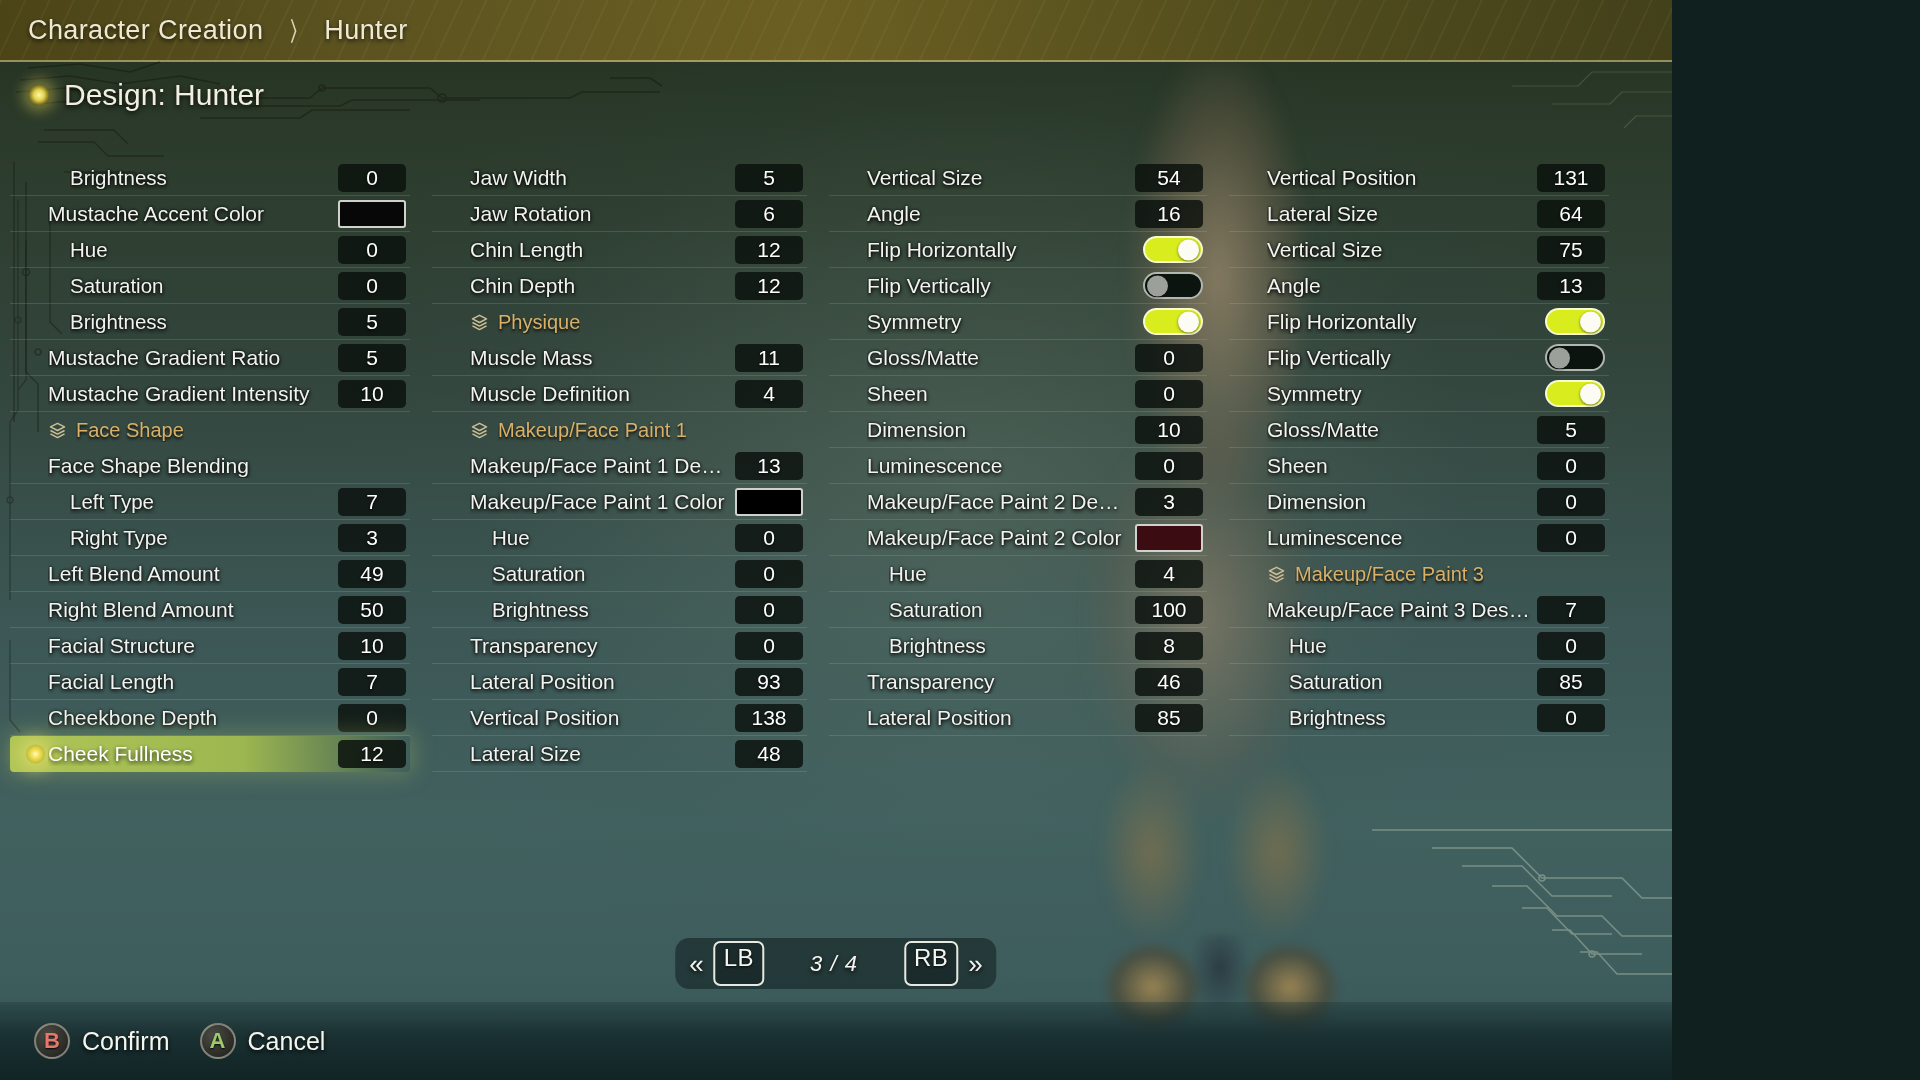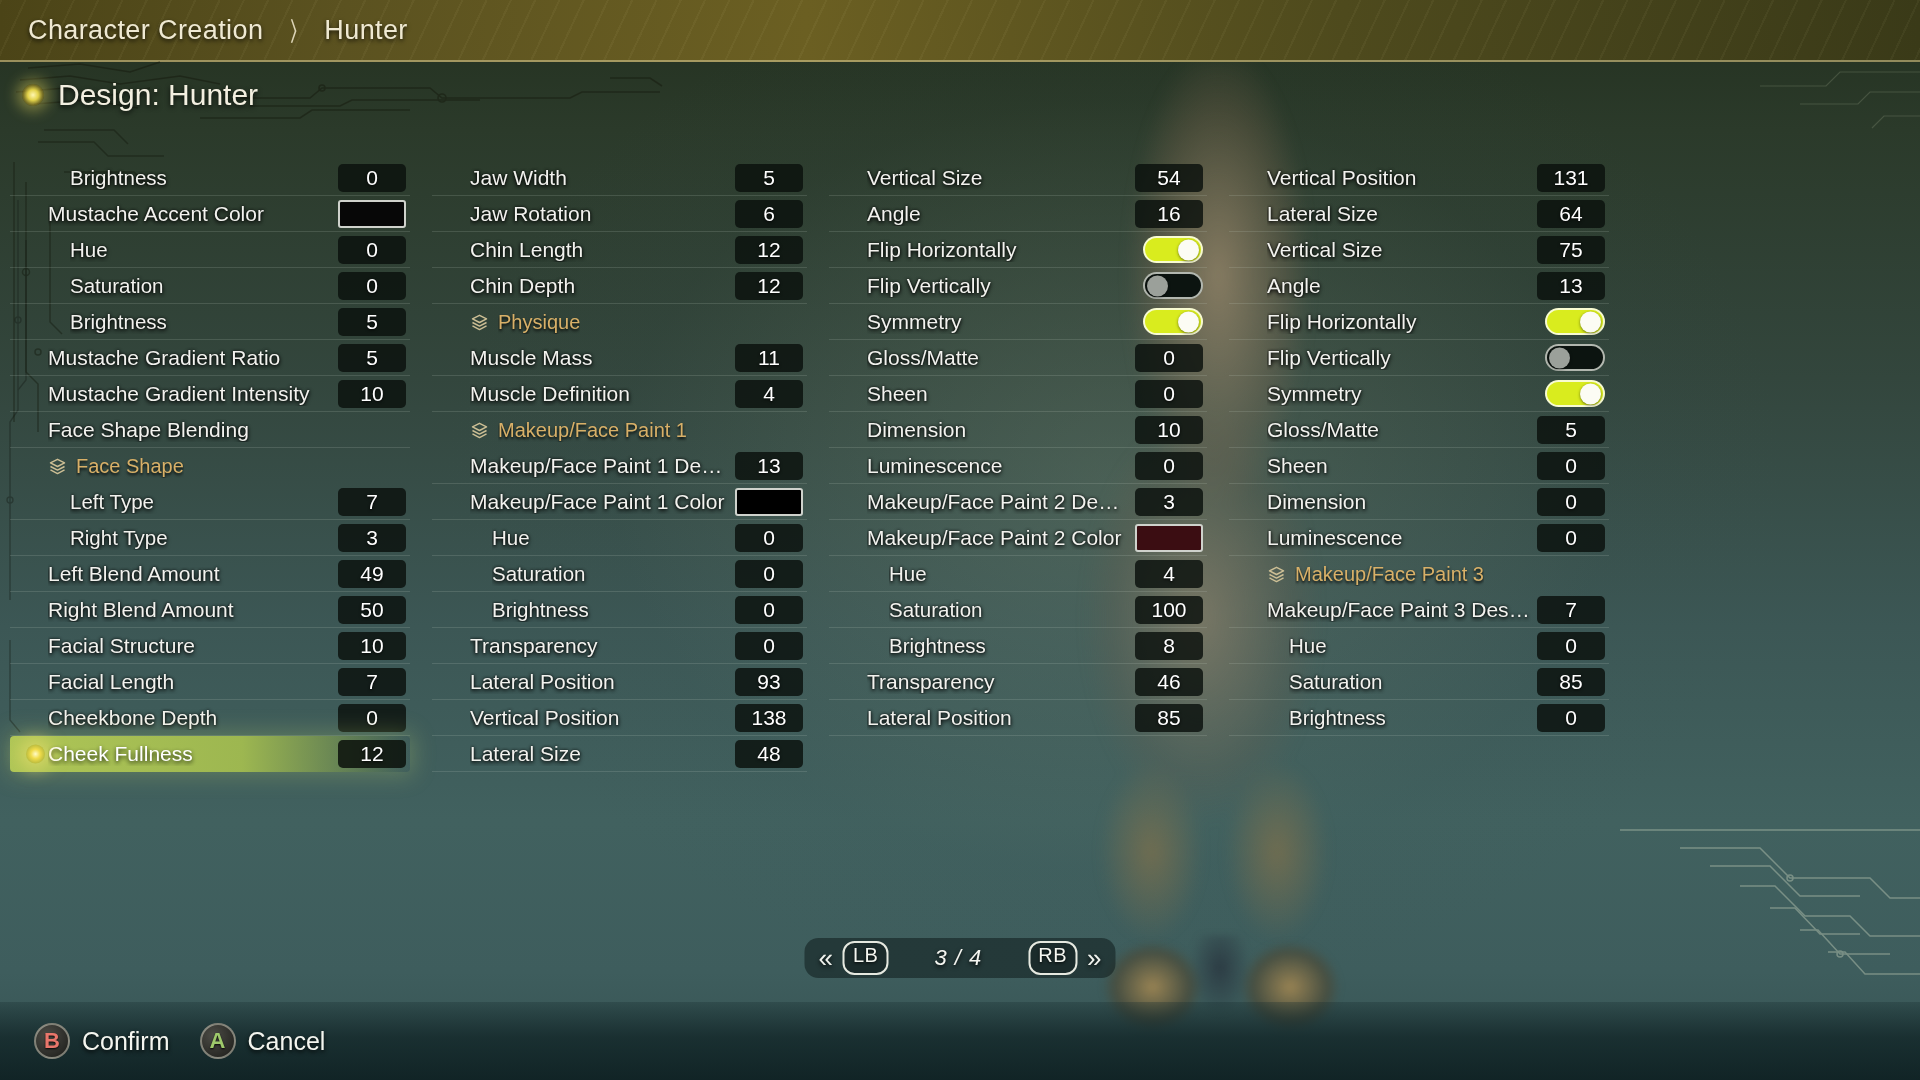--- a/index.html
+++ b/index.html
@@ -7,21 +7,21 @@
   html, body {
     width: 1920px;
     height: 1080px;
     overflow: hidden;
     font-family: "Liberation Sans", sans-serif;
     background: #10201f;
   }
 
   #screen {
     position: relative;
-    width: 1920px;
+    width: 1672px;
     height: 1080px;
     overflow: hidden;
     background:
       radial-gradient(ellipse 900px 700px at 58% 45%, rgba(120,140,120,0.30) 0%, rgba(60,85,85,0.05) 55%, rgba(0,0,0,0) 75%),
       linear-gradient(180deg, #23301f 0%, #2b3a2a 12%, #33463d 35%, #3c5755 58%, #41615f 76%, #3e5d5d 90%, #355252 100%);
   }
 
   
   .bg-figure {
     position: absolute;
@@ -68,21 +68,21 @@
   }
   .crumb-sep {
     font-size: 27px; color: #e8e0c4; margin: 0 26px;
     position: relative; z-index: 2; opacity: .92;
     transform: scaleX(.75);
   }
 
   
   .design-header {
     position: absolute; left: 0; top: 62px; width: 980px; height: 66px;
-    display: flex; align-items: center; padding-left: 22px;
+    display: flex; align-items: center; padding-left: 28px;
   }
   .design-deco {
     position: absolute; left: 10px; top: -4px; width: 660px; height: 76px;
     opacity: .55; pointer-events: none;
   }
   .bullet-glow {
     width: 22px; height: 22px; border-radius: 50%;
     background: radial-gradient(circle, #fff6b0 0%, #e2d24a 34%, rgba(185,160,40,.55) 62%, rgba(120,100,20,0) 100%);
     box-shadow: 0 0 14px 5px rgba(230,214,90,.45);
     position: relative; z-index: 3; flex: 0 0 auto;
@@ -210,23 +210,23 @@
     position: absolute; left: 50%; transform: translateX(-50%);
     top: 938px;
     display: flex; align-items: center; gap: 10px;
     background: rgba(15,28,28,0.55);
     border-radius: 14px;
     padding: 3px 14px;
   }
   .chev { font-size: 26px; color: #f0f3ee; text-shadow: 0 2px 4px rgba(0,0,0,.85); line-height: 1; }
   .bumper {
     border: 2px solid #e6e9e0;
-    border-radius: 12px;
-    padding: 1px 8px 6px;
-    font-size: 20px; color: #f4f6f0;
+    border-radius: 7px;
+    padding: 1px 8px 12px;
+    font-size: 24px; color: #f4f6f0;
     background: rgba(18,30,30,0.5);
     text-shadow: 0 1px 3px rgba(0,0,0,.9);
     letter-spacing: .5px;
   }
   .pageind {
     font-size: 22px; color: #f5f6f1;
     margin: 0 36px;
     text-shadow: 0 2px 4px rgba(0,0,0,.85);
     letter-spacing: 1px;
     font-style: italic;
@@ -368,32 +368,32 @@
           <span class="value">5</span>
         </div>
         <div class="row">
           <span class="label">Mustache Gradient Ratio</span>
           <span class="value">5</span>
         </div>
         <div class="row">
           <span class="label">Mustache Gradient Intensity</span>
           <span class="value">10</span>
         </div>
-        <div class="row">
-          <span class="label">Face Shape Blending</span>
-        </div>
         <div class="row category">
           <svg class="cat-icon" viewBox="0 0 20 20">
             <g fill="none" stroke="#cdbf95" stroke-width="1.5" stroke-linejoin="round">
               <path d="M10 2.4 L17.4 6.2 L10 10 L2.6 6.2 Z"></path>
               <path d="M2.6 10 L10 13.8 L17.4 10"></path>
               <path d="M2.6 13.6 L10 17.4 L17.4 13.6"></path>
             </g>
           </svg>
           <span class="label">Face Shape</span>
+        </div>
+        <div class="row">
+          <span class="label">Face Shape Blending</span>
         </div>
         <div class="row indent-1">
           <span class="label">Left Type</span>
           <span class="value">7</span>
         </div>
         <div class="row indent-1">
           <span class="label">Right Type</span>
           <span class="value">3</span>
         </div>
         <div class="row">

